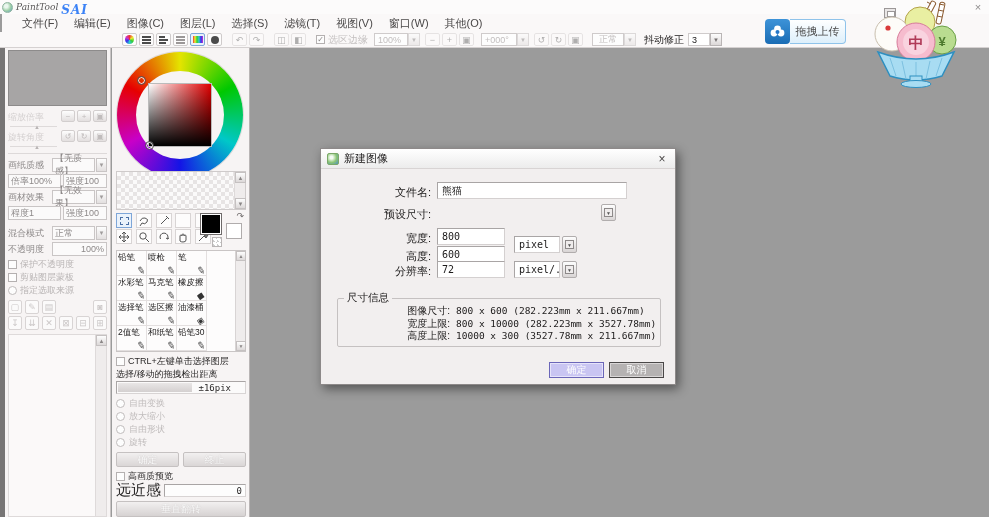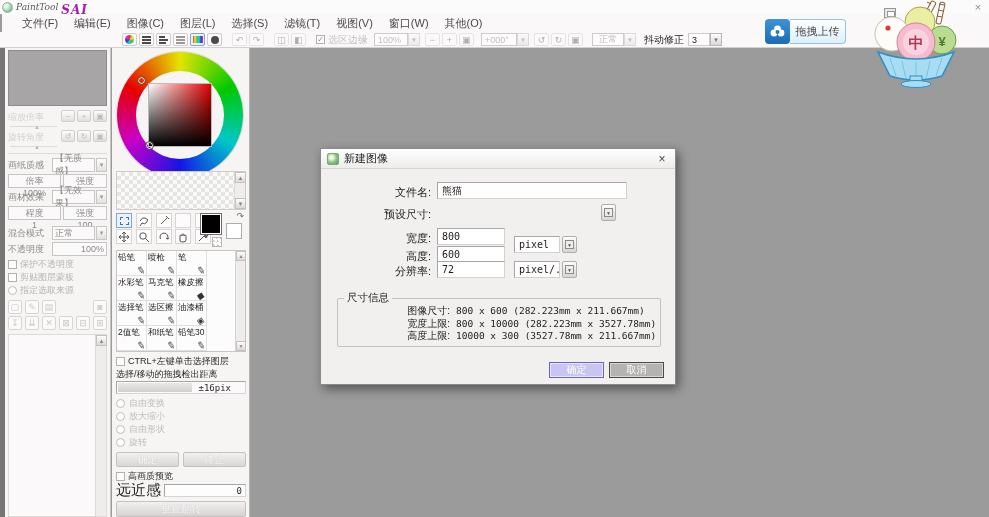--- a/index.html
+++ b/index.html
@@ -4,21 +4,21 @@
 <style>
   * { margin:0; padding:0; box-sizing:border-box; }
   html,body { width:989px; height:517px; overflow:hidden; }
   body { font-family:"Liberation Sans", sans-serif; font-size:10px; color:#3c3a3a; background:#9b9b9b; position:relative; }
 
   
   #titlebar { position:absolute; left:0; top:0; width:989px; height:14px; background:#fcfbfb; }
   #logo { position:absolute; left:2px; top:0; height:14px; display:flex; align-items:center; gap:3px; }
   #logo .sai-ball { width:11px; height:11px; border-radius:50%; background:radial-gradient(circle at 35% 35%, #eaf6ee 20%, #9fd0a8 55%, #5b9ac9 100%); border:1px solid #8fb4a0; }
   #logo .lp { font-family:"DejaVu Serif", serif; font-style:italic; font-size:9px; color:#5a5858; }
-  #logo .ls { font-family:"DejaVu Serif", serif; font-style:italic; font-weight:bold; font-size:12px; color:#a21caf; letter-spacing:1px;margin-top:6px; }
+  #logo .ls { font-family:"DejaVu Serif", serif; font-style:italic; font-weight:bold; font-size:12px; color:#3b82f6; letter-spacing:1px;margin-top:6px; }
   #win-close { position:absolute; right:4px; top:1px; width:14px; height:12px; color:#8f8d8d; font-size:11px; line-height:12px; text-align:center; }
 
   #menubar { position:absolute; left:2px; top:14px; width:989px; height:18px; background:#faf8f8; display:flex; align-items:center; padding-left:20px; gap:16px; }
   #menubar .mi { font-size:11px; color:#4a4848; white-space:nowrap; }
 
   #toolbar { position:absolute; left:0; top:32px; width:989px; height:16px; background:#faf8f8; border-bottom:1px solid #d5d1d1; display:flex; align-items:center; }
   .tb-ico { width:15px; height:13px; border:1px solid #cfcbcb; background:#fdfcfc; border-radius:2px; margin-right:2px; display:flex; align-items:center; justify-content:center; font-size:9px; color:#555; }
   .tb-ico.sel { border:1px solid #7ea6d8; background:#e8f1fb; }
   .tb-ico.ghost { opacity:.45; }
   .tb-sep { width:8px; }
@@ -44,21 +44,21 @@
   .slider-box { flex:1; padding-top:1px; }
   .slider-box .sl-label { color:#d4d0d0; font-size:9px; }
   .sl-track { position:relative; height:6px; }
   .sl-track::before { content:""; position:absolute; left:2px; right:2px; top:2px; border-top:1px solid #dedada; }
   .sl-mark { position:absolute; top:0; left:26px; font-size:6px; color:#b9b5b5; }
   .mini-btn { width:14px; height:12px; border:1px solid #d2cece; background:linear-gradient(#fdfdfd,#e3dfdf); border-radius:2px; color:#c0bcbc; font-size:8px; display:flex; align-items:center; justify-content:center; margin-left:2px; }
   .lp-sep { border-top:1px solid #ddd9d9; margin:3px 0 4px 0; }
   .prow { display:flex; align-items:center; margin-bottom:2px; }
   .plabel { width:44px; color:#8d8989; font-size:9px; }
   .pbox { flex:1; height:14px; border:1px solid #c9c5c5; background:#fbfafa; color:#8d8989; font-size:9px; display:flex; align-items:center; padding:0 2px; }
-  .pbox.between { justify-content:flex-start;flex-direction:column; }
+  .pbox.between { justify-content:flex-start; }
   .ddm { width:11px; height:14px; border:1px solid #c9c5c5; background:linear-gradient(#fdfdfd,#e3dfdf); font-size:6px; color:#a09c9c; display:flex; align-items:center; justify-content:center; margin-left:1px; }
   .checkrow { display:flex; align-items:center; gap:3px; height:13px; color:#b9b5b5; font-size:9px; }
   .rad { width:9px; height:9px; border:1px solid #c0bcbc; border-radius:50%; background:#fdfdfd; }
   #layer-btns { margin-top:3px; }
   #layer-btns .row { display:flex; gap:3px; margin-bottom:2px; }
   .lyr-btn { width:14px; height:14px; border:1px solid #d8d4d4; border-radius:2px; background:#fbfafa; color:#ccc8c8; font-size:9px; display:flex; align-items:center; justify-content:center; }
   .lyr-btn.far { margin-left:auto; }
   #layers-list { flex:1; margin-top:2px; background:#fbf9f9; border:1px solid #dedada; position:relative; }
   .vscroll { position:absolute; right:0; top:0; bottom:0; width:11px; background:#efecec; border-left:1px solid #dedada; }
   .vscroll .arr { width:11px; height:11px; background:linear-gradient(#fdfdfd,#dcd8d8); border:1px solid #c5c1c1; color:#8a8686; font-size:6px; display:flex; align-items:center; justify-content:center; }

